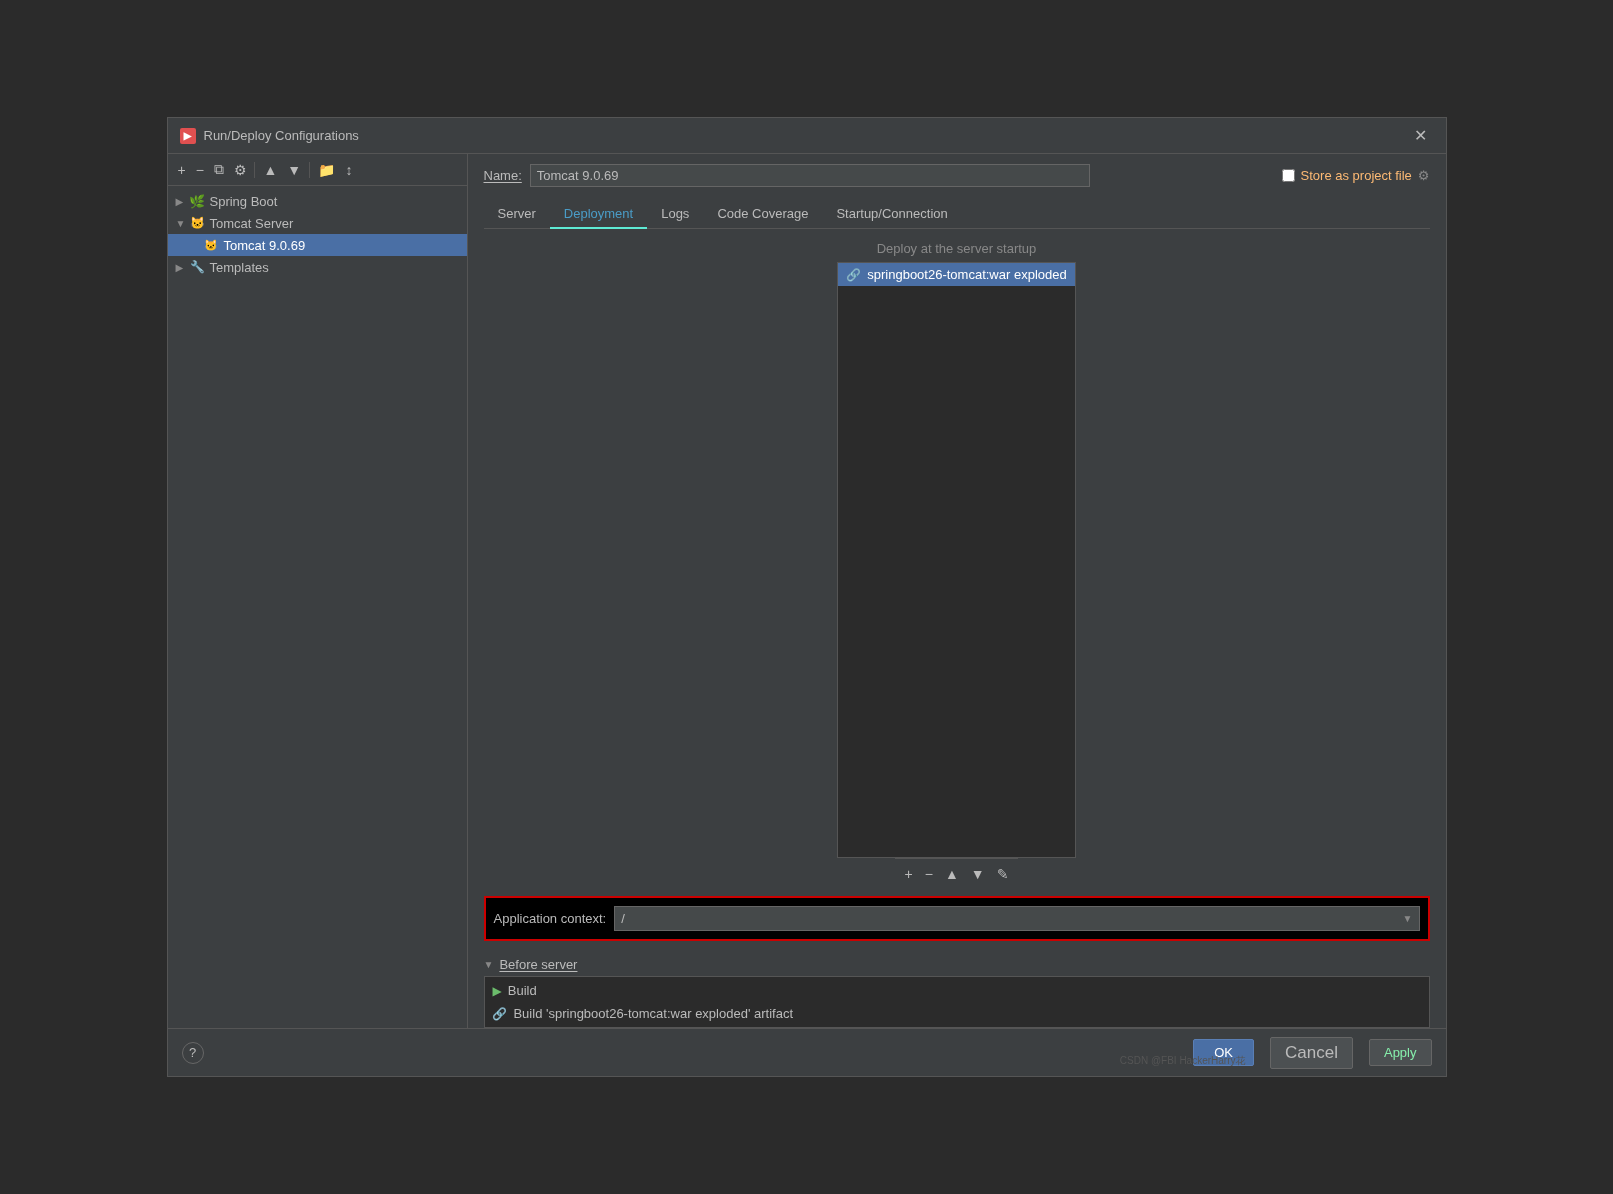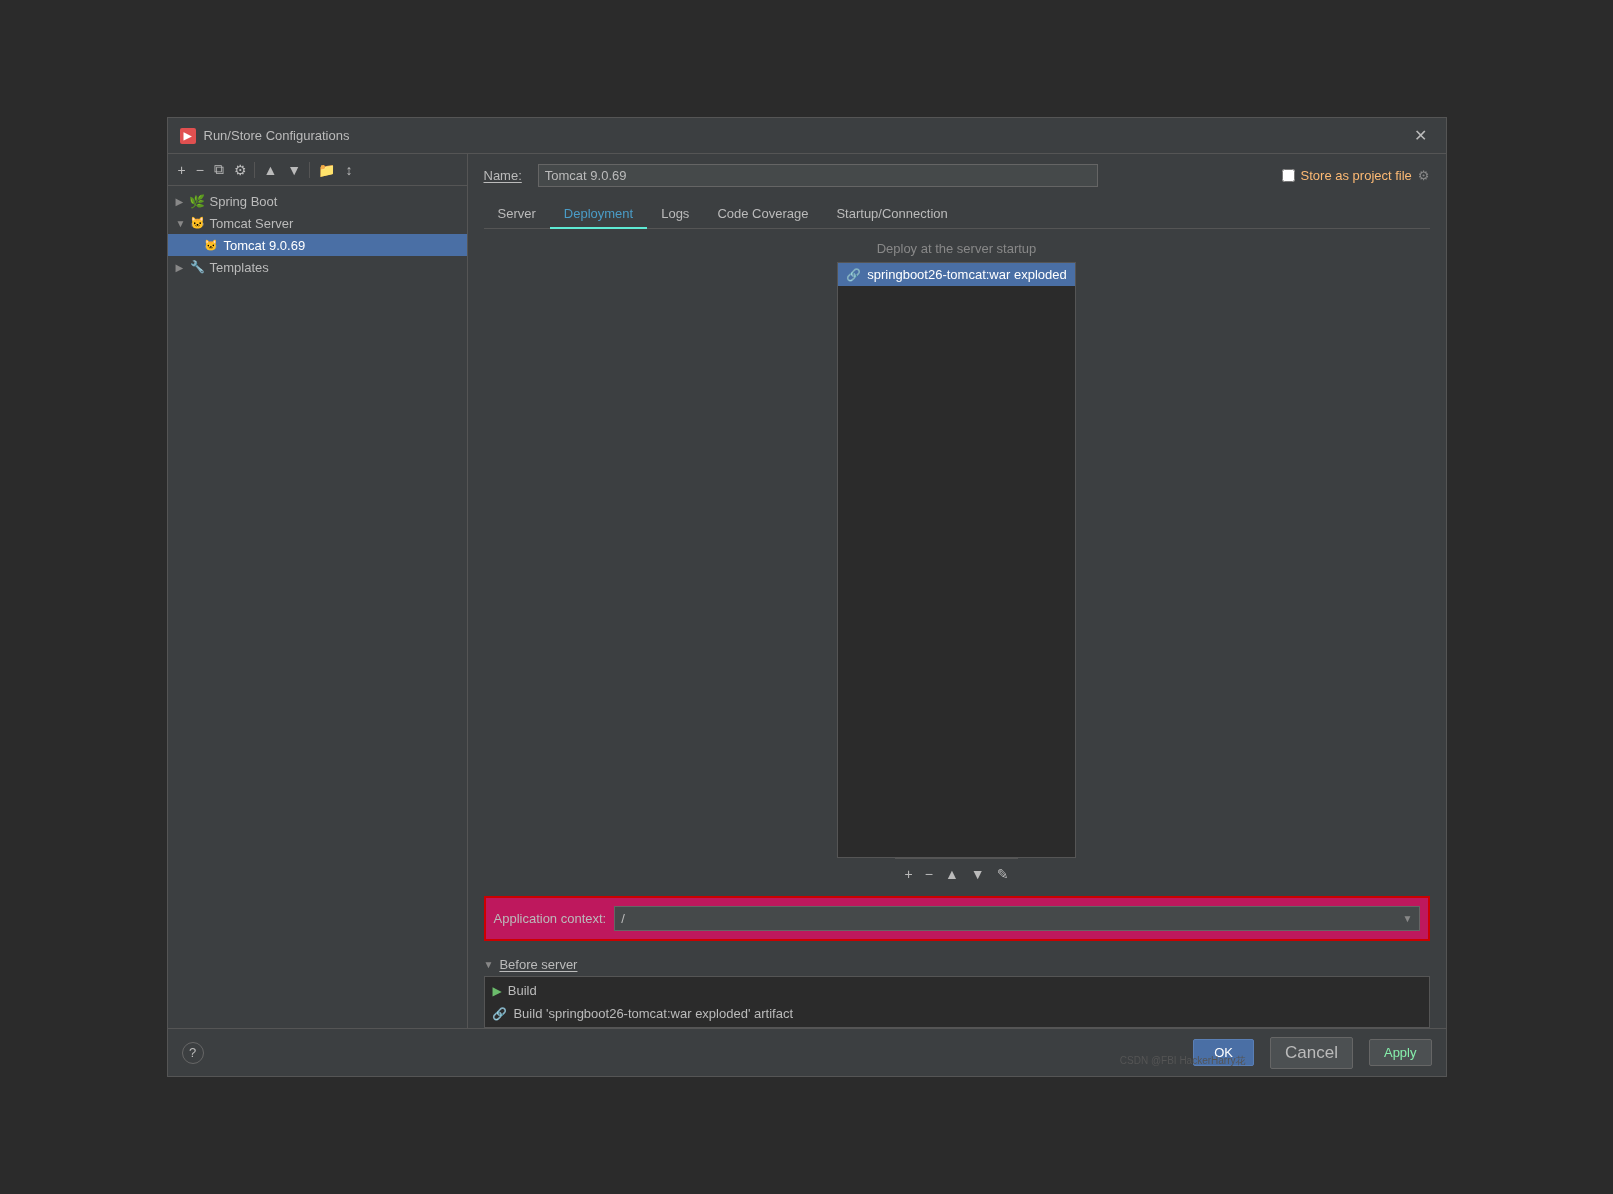--- a/index.html
+++ b/index.html
@@ -145,21 +145,21 @@
       flex: 1;
       display: flex;
       flex-direction: column;
       padding: 10px 16px 0 16px;
       overflow: hidden;
     }
     .name-row {
       display: flex;
       align-items: center;
       margin-bottom: 12px;
-      gap: 16px;
+      gap: 8px;
       justify-content: space-between;
     }
     .name-label {
       color: #bbbbbb;
       font-size: 13px;
       text-decoration: underline;
       text-underline-offset: 2px;
     }
     .name-input {
       flex: 1;
@@ -255,21 +255,21 @@
       cursor: pointer;
       font-size: 14px;
       padding: 1px 4px;
       border-radius: 2px;
     }
     
     .app-context-section {
       border: 2px solid #cc0000;
       padding: 8px;
       margin: 8px 0;
-      background: #be185d;
+      background: #000000;
     }
     .app-context-row {
       display: flex;
       align-items: center;
       gap: 8px;
     }
     .app-context-label {
       color: #bbbbbb;
       font-size: 13px;
       white-space: nowrap;
@@ -421,21 +421,21 @@
     }
   </style>
 </head>
 <body>
 
 <div class="dialog">
 
   <div class="title-bar">
     <div class="title-bar-left">
       <div class="title-icon">▶</div>
-      <span class="title-text">Run/Store Configurations</span>
+      <span class="title-text">Run/Deploy Configurations</span>
     </div>
     <button class="close-btn">✕</button>
   </div>
 
   <div class="main-content">
 
     <div class="left-panel">
       <div class="toolbar">
         <button class="tb-btn">+</button>
         <button class="tb-btn">−</button>

